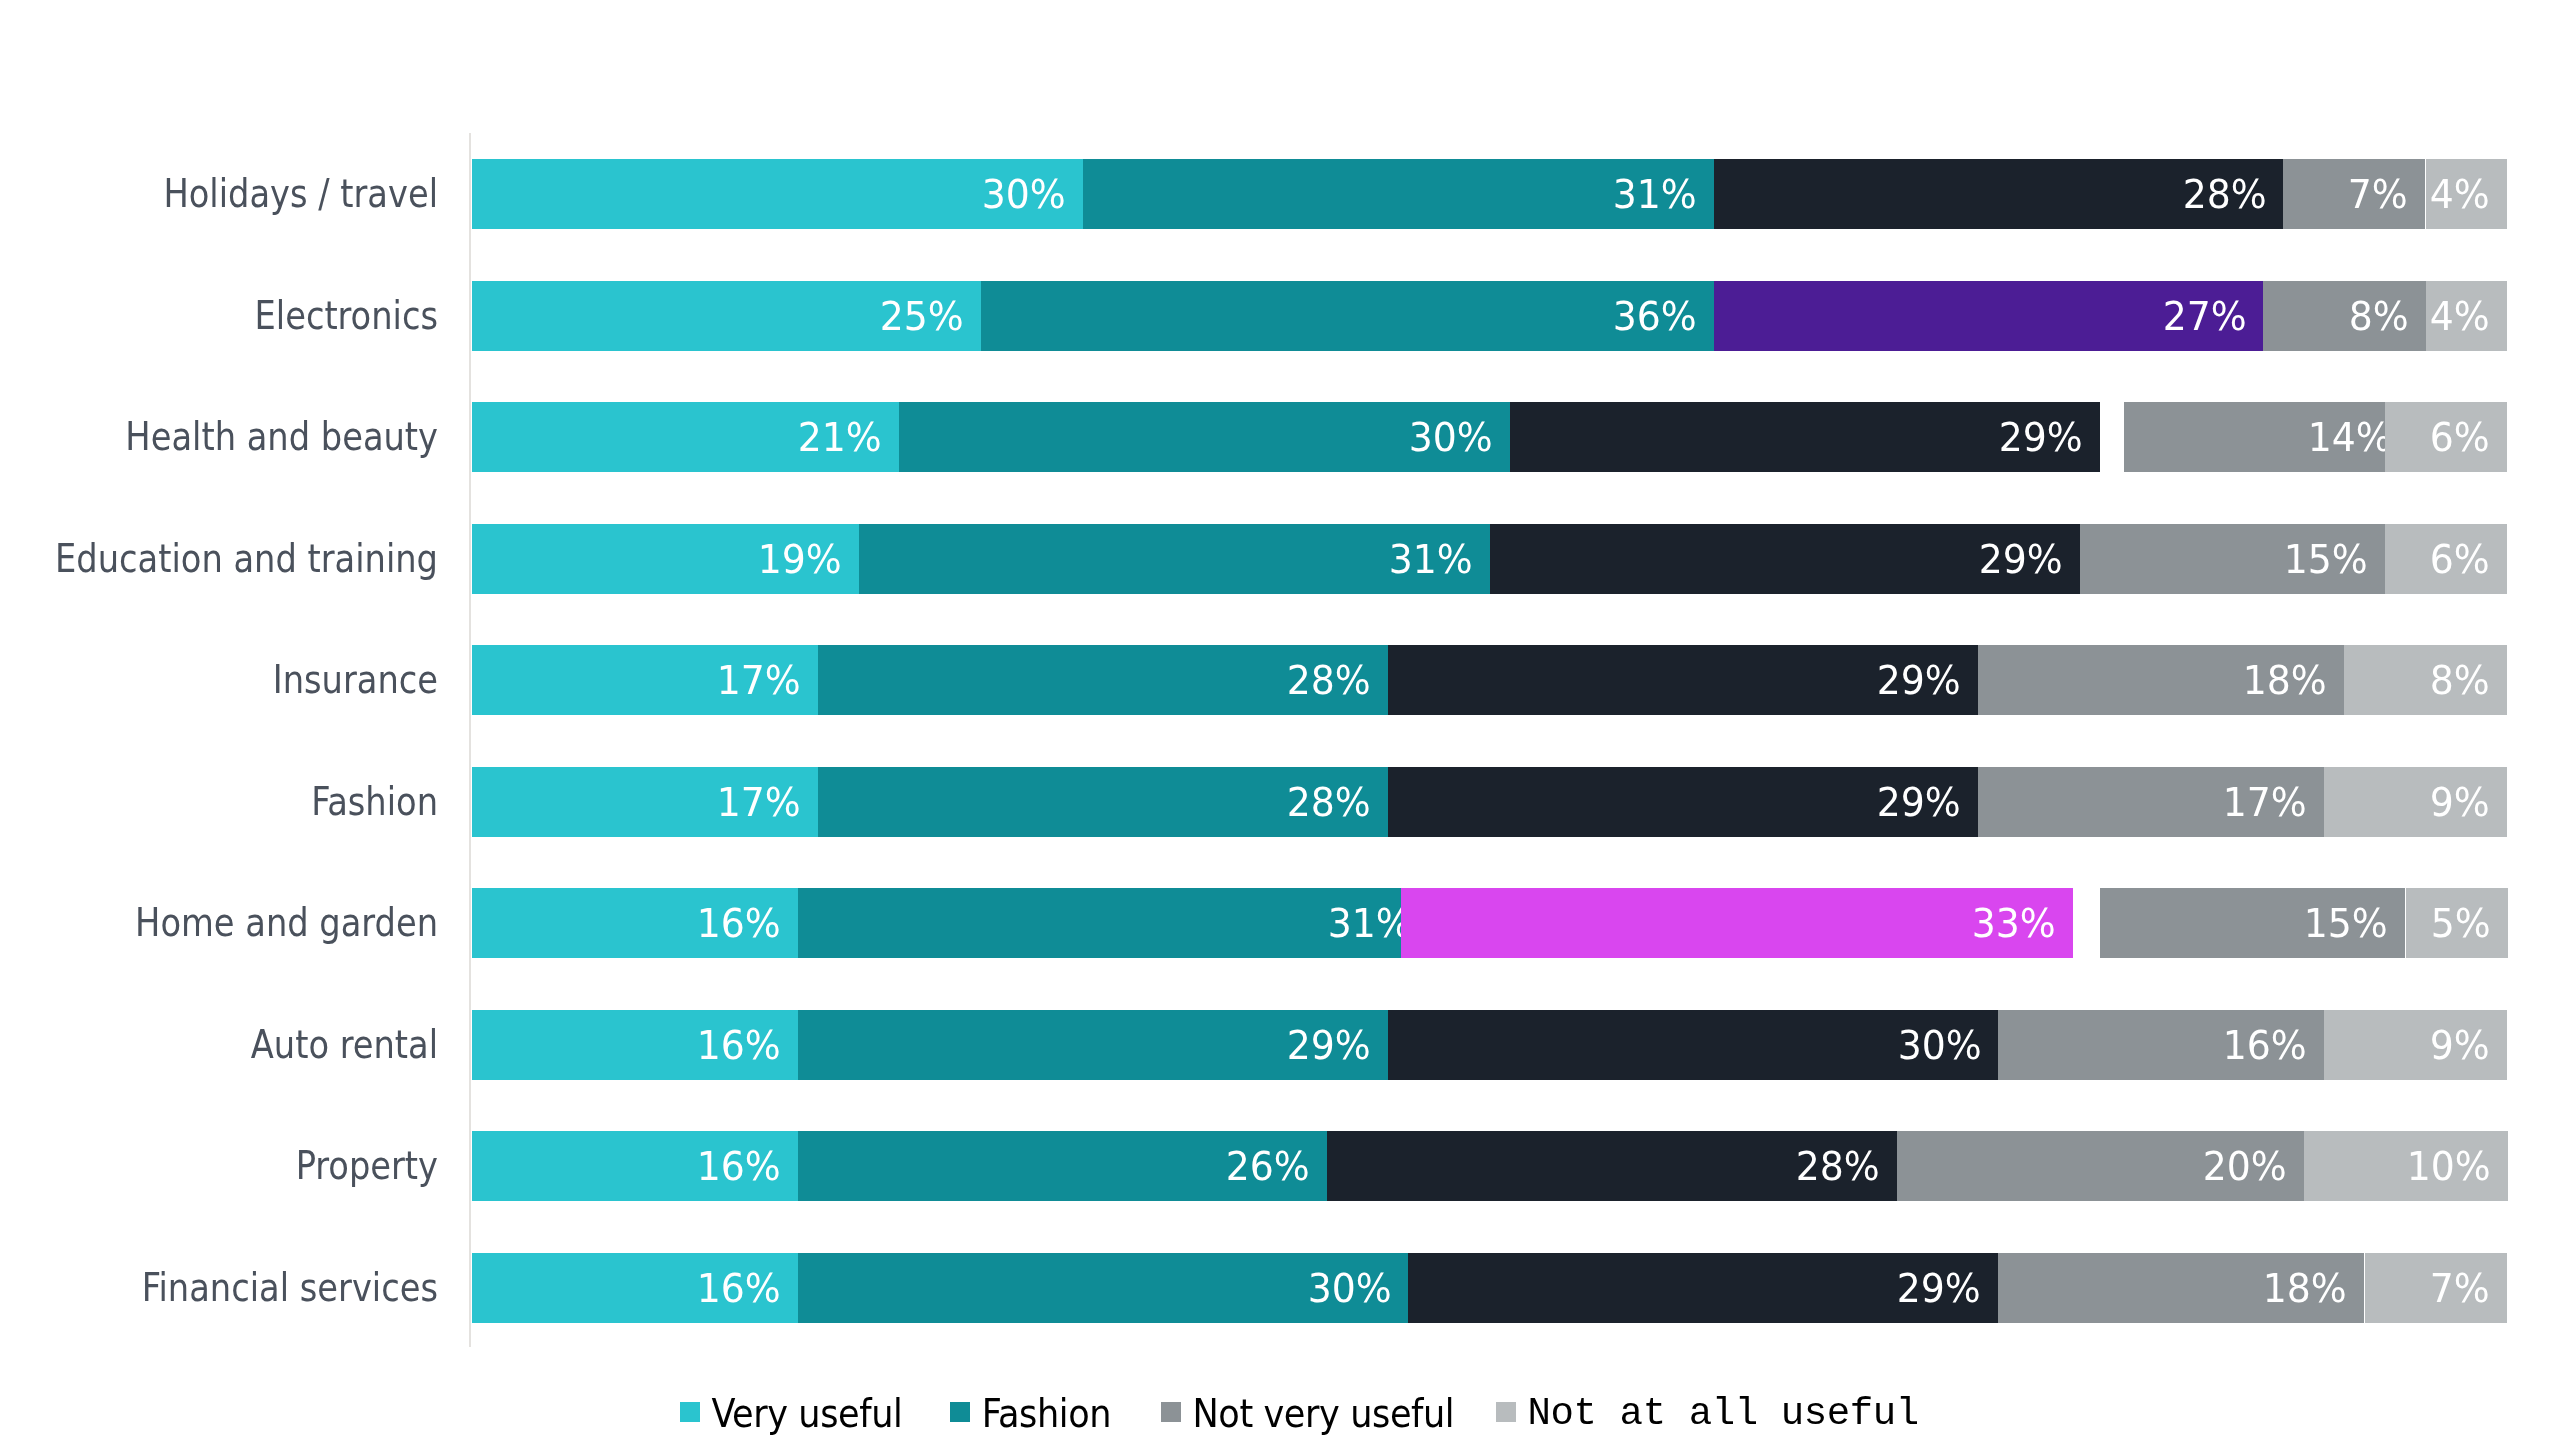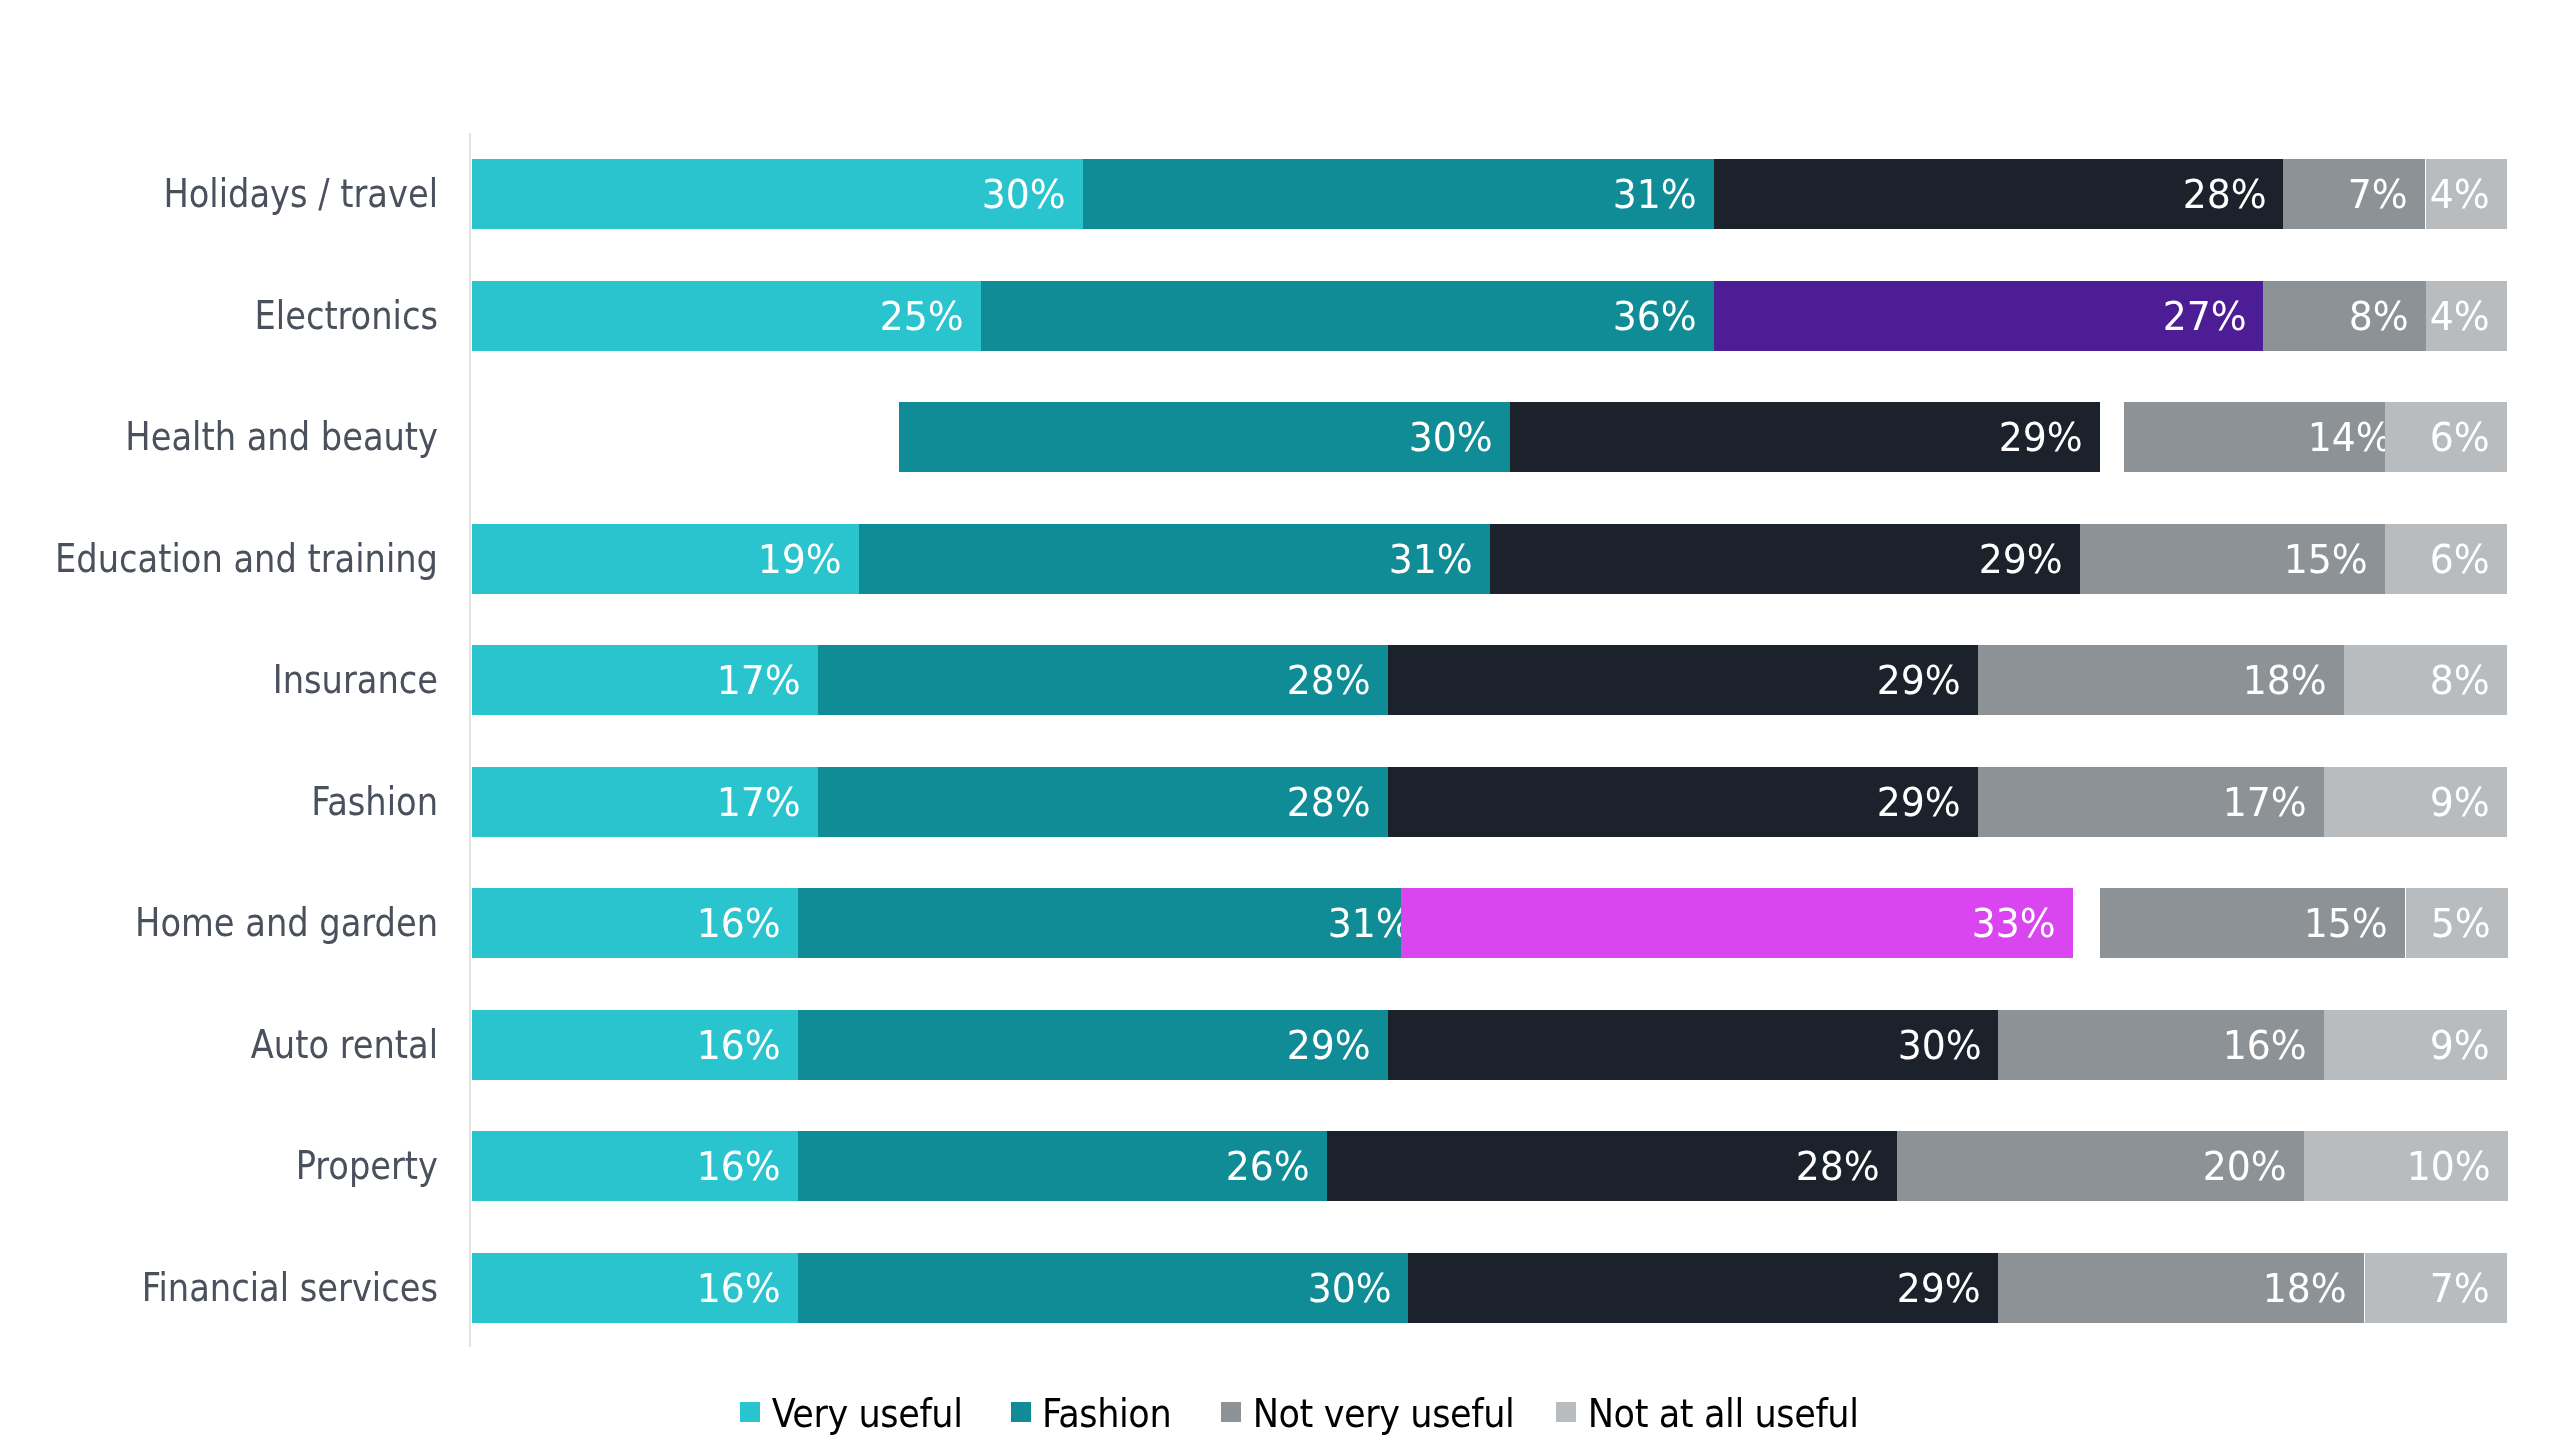--- a/index.html
+++ b/index.html
@@ -54,21 +54,21 @@
   }
 
   
   .legend{position:absolute;left:15.4px;top:1390px;width:2576px;height:55px;
           display:flex;align-items:flex-start;justify-content:center;}
   .legend-item{display:flex;align-items:flex-start;margin-right:47px;}
   .legend-item:nth-child(1){margin-right:48px;}
   .legend-item:nth-child(2){margin-right:50px;}
   .legend-item:nth-child(3){margin-right:42px;}
   .legend-item:nth-child(4){margin-right:44px;}
-  .legend-item:last-child{margin-right:8px;}
+  .legend-item:last-child{margin-right:8px;font-family:Liberation Mono, monospace;}
   .swatch{width:20px;height:19.5px;margin-right:11.4px;flex:none;margin-top:12px;}
   .legend-label{color:#000000;font-size:39px;line-height:48px;white-space:nowrap;letter-spacing:-0.4px;}
 </style>
 </head>
 <body>
 
 <div id="chart">
  <div class="axis-line"></div>
  <div class="plot" id="plot">
   <div class="row" style="top:0px">
@@ -102,20 +102,23 @@
         </div>
    <div class="seg" style="left:1791px;width:163px;background:#8C9296">
           <span>8%</span>
         </div>
    <div class="seg" style="left:1954px;width:81px;background:#B8BCBE">
           <span>4%</span>
         </div>
   </div>
   <div class="row" style="top:243px">
    <div class="catlabel">Health and beauty</div>
+   <div class="seg" style="left:0px;width:427px;background:#2AC4CF">
+          <span>21%</span>
+        </div>
    <div class="seg" style="left:427px;width:611px;background:#0F8C96">
           <span>30%</span>
         </div>
    <div class="seg" style="left:1038px;width:590px;background:#1B222C">
           <span>29%</span>
         </div>
    <div class="seg" style="left:1652px;width:285px;background:#8C9296">
           <span>14%</span>
         </div>
    <div class="seg" style="left:1913px;width:122px;background:#B8BCBE">

